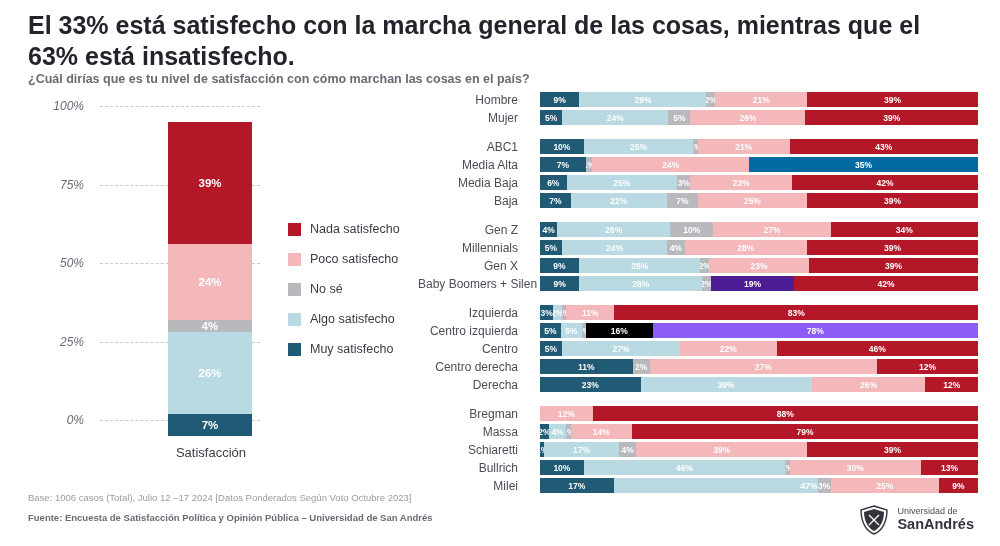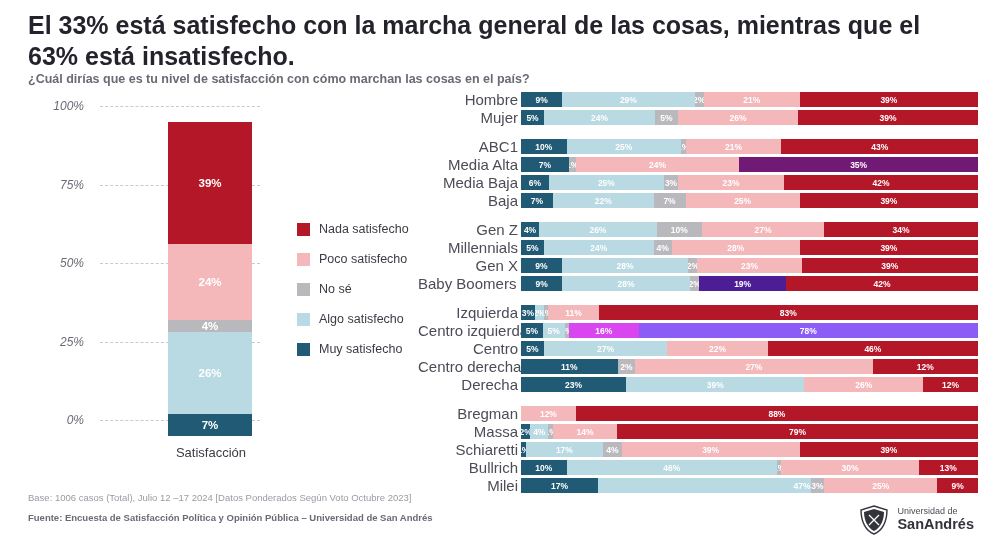--- a/index.html
+++ b/index.html
@@ -21,30 +21,30 @@
   }
 
   
   .leftpanel{position:absolute;left:28px;top:100px;width:390px;height:360px;}
   .gridline{position:absolute;left:72px;height:0;border-top:1px dashed #c9c9d1;width:160px;}
   .ytick{position:absolute;left:10px;width:46px;text-align:right;font-size:12px;color:#6a6a75;font-style:italic;}
   .column{position:absolute;left:140px;bottom:24px;width:84px;height:314px;display:flex;flex-direction:column;}
   .seg{position:relative;display:flex;align-items:center;justify-content:center;font-size:11.5px;font-weight:bold;}
   .seg span{pointer-events:none;}
   .xlabel{position:absolute;left:90px;bottom:0;width:186px;text-align:center;font-size:13px;color:#3b3b44;}
-  .legend{position:absolute;left:269px;top:122px;}
+  .legend{position:absolute;left:260px;top:122px;}
   .legend .row{display:flex;align-items:center;margin-bottom:16px;}
   .legend .sw{width:13px;height:13px;margin-right:9px;}
   .legend .lb{font-size:12.5px;color:#3b3b44;}
 
   
   .rightpanel{position:absolute;left:418px;top:92px;width:560px;height:420px;}
   .grp{margin-bottom:14px;}
   .barrow{display:flex;align-items:center;height:15px;margin-bottom:3px;}
-  .barlabel{width:100px;text-align:right;padding-right:3px;font-size:15px;color:#4c4c57;white-space:nowrap;overflow:hidden;}
+  .barlabel{width:100px;text-align:right;padding-right:22px;font-size:12px;color:#4c4c57;white-space:nowrap;overflow:hidden;}
   .bartrack{position:relative;flex:1;height:15px;display:flex;}
   .bseg{display:flex;align-items:center;justify-content:center;font-size:8.5px;font-weight:bold;overflow:hidden;white-space:nowrap;}
 
   .footnote{position:absolute;left:28px;top:492px;font-size:9.5px;color:#9a9aa3;}
   .source{position:absolute;left:28px;top:512px;font-size:9.5px;font-weight:bold;color:#6a6a75;}
 
   .logo{position:absolute;right:26px;top:505px;display:flex;align-items:center;}
   .logo .mark{width:30px;height:30px;margin-right:8px;}
   .logo .txt{font-size:9px;color:#4c4c57;line-height:1.1;text-align:left;}
   .logo .txt b{display:block;font-size:14.5px;font-weight:bold;color:#33333b;}
@@ -179,21 +179,21 @@
         <div class="bartrack">
           <div class="bseg" style="flex: 7 0 0%; background: rgb(32, 90, 116); color: rgb(255, 255, 255);">
             <span>7%</span>
           </div>
           <div class="bseg" style="flex: 1 0 0%; background: rgb(185, 185, 189); color: rgb(255, 255, 255);">
             <span>1%</span>
           </div>
           <div class="bseg" style="flex: 24 0 0%; background: rgb(244, 184, 187); color: rgb(255, 255, 255);">
             <span>24%</span>
           </div>
-          <div class="bseg" style="flex: 35 0 0%; background: #701a75; color: rgb(255, 255, 255);">
+          <div class="bseg" style="flex: 35 0 0%; background: #0369a1; color: rgb(255, 255, 255);">
             <span>35%</span>
           </div>
         </div>
       </div>
       <div class="barrow">
         <div class="barlabel">Media Baja</div>
         <div class="bartrack">
           <div class="bseg" style="flex: 6.06061 0 0%; background: rgb(32, 90, 116); color: rgb(255, 255, 255);">
             <span>6%</span>
           </div>
@@ -340,21 +340,21 @@
         <div class="bartrack">
           <div class="bseg" style="flex: 4.7619 0 0%; background: rgb(32, 90, 116); color: rgb(255, 255, 255);">
             <span>5%</span>
           </div>
           <div class="bseg" style="flex: 4.7619 0 0%; background: rgb(185, 217, 227); color: rgb(255, 255, 255);">
             <span>5%</span>
           </div>
           <div class="bseg" style="flex: 0.952381 0 0%; background: rgb(185, 185, 189); color: rgb(255, 255, 255);">
             <span>1%</span>
           </div>
-          <div class="bseg" style="flex: 15.2381 0 0%; background: #d946ef; color: rgb(255, 255, 255);">
+          <div class="bseg" style="flex: 15.2381 0 0%; background: #000000; color: rgb(255, 255, 255);">
             <span>16%</span>
           </div>
           <div class="bseg" style="flex: 74.2857 0 0%; background: #8b5cf6; color: rgb(255, 255, 255); text-align: right;">
             <span>78%</span>
           </div>
         </div>
       </div>
       <div class="barrow">
         <div class="barlabel">Centro</div>
         <div class="bartrack">

